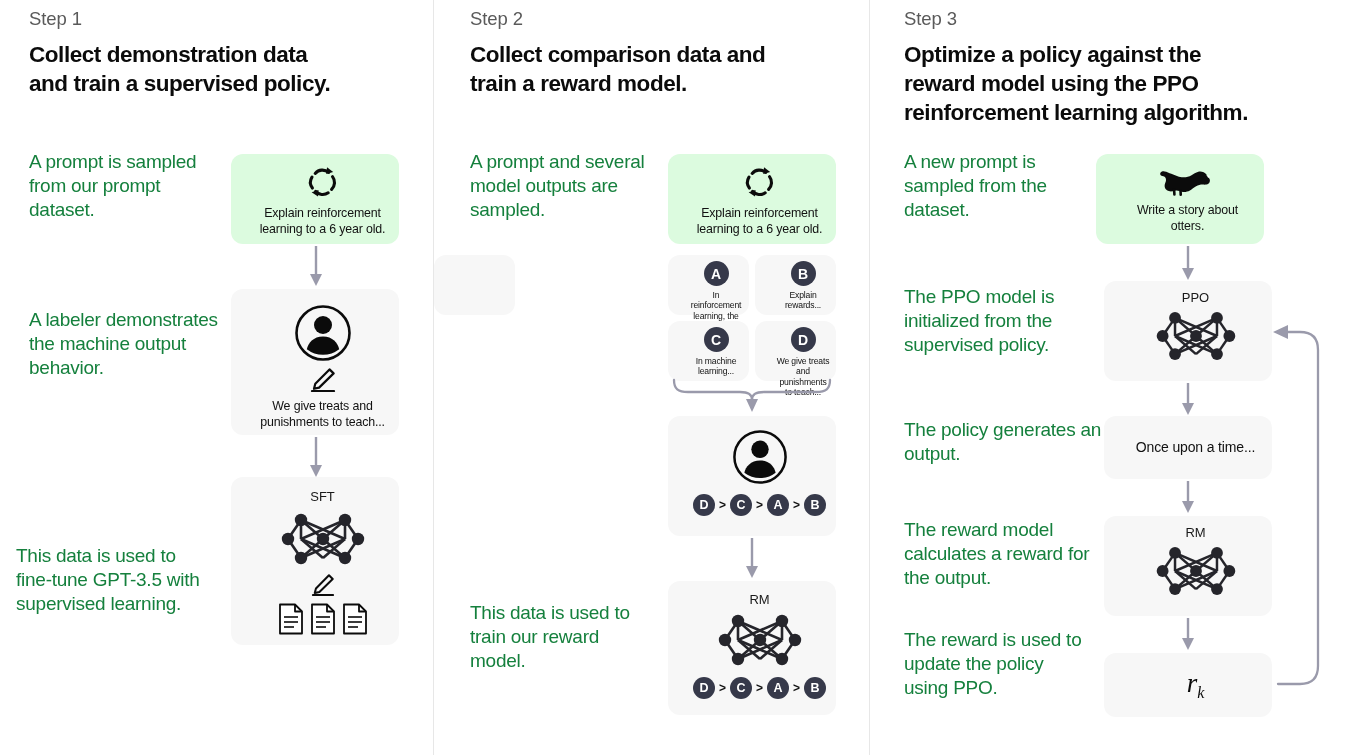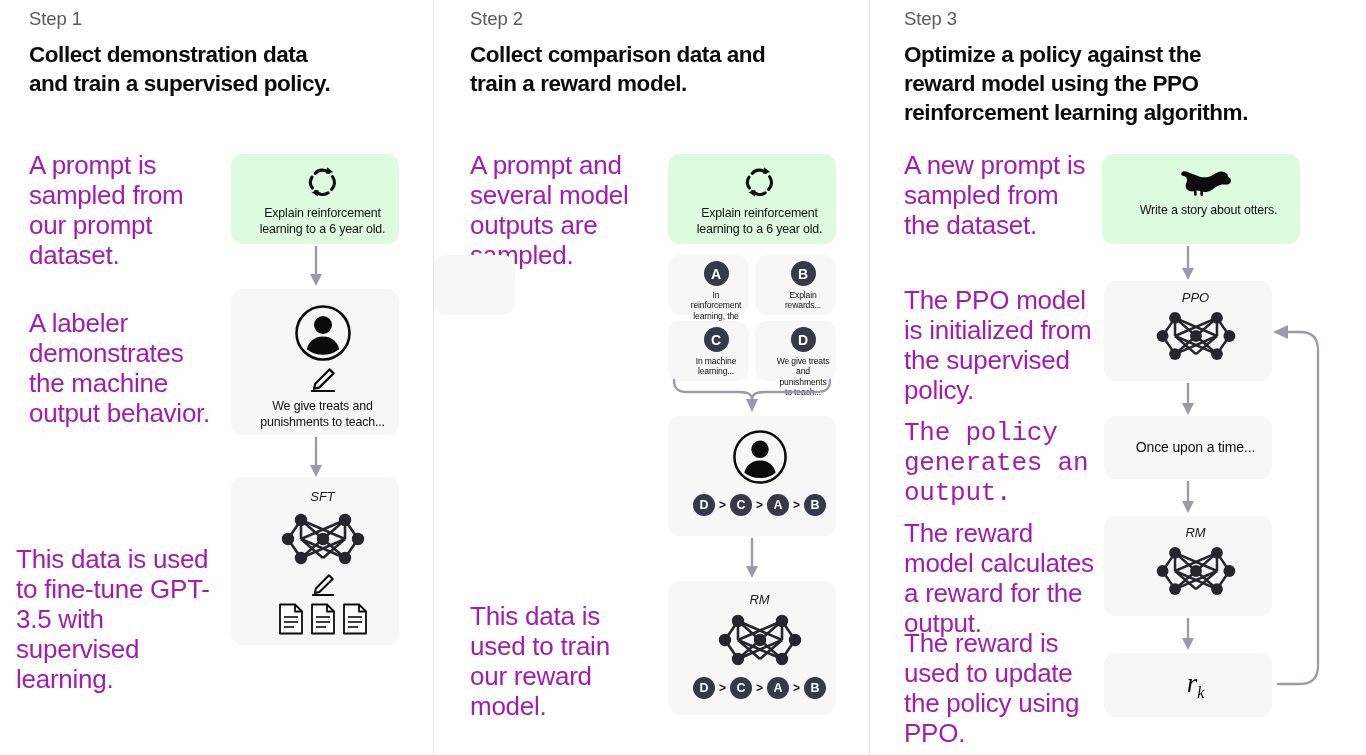--- a/index.html
+++ b/index.html
@@ -40,24 +40,24 @@
     margin-top: 8px;
     color: #0b0b0b;
   }
   .col-1 .step-title { max-width: 305px; }
   .col-2 .step-title { max-width: 310px; }
   .col-3 .step-title { max-width: 355px; }
 
   
   .tx {
     position: absolute;
-    font-size: 26px;
-    line-height: 30px;
+    font-size: 19px;
+    line-height: 24px;
     letter-spacing: -0.25px;
-    color: #a21caf;
+    color: #15803d;
   }
 
   
   .card {
     position: absolute;
     border-radius: 12px;
     background: #f7f7f7;
     padding-left: 15px;
   }
   .card.green { background: #dcfbdf; }
@@ -66,21 +66,20 @@
     line-height: 15.5px;
     text-align: center;
     color: #111;
     letter-spacing: -0.15px;
   }
   .card-title {
     font-size: 13px;
     text-align: center;
     color: #1a1a1a;
     letter-spacing: 0px;
-    font-style: italic;
   }
 
   
   .arrow { position: absolute; }
 
   
   .rank-row { display: flex; align-items: center; justify-content: center; gap: 4px; }
   .chip {
     width: 22px; height: 22px; border-radius: 50%;
     background: #36394a; color: #fff;
@@ -352,26 +351,26 @@
     </div>
   </div>
 
   <div class="col col-3">
     <div class="col-inner">
       <div class="step-label">Step 3</div>
       <div class="step-title">Optimize a policy against the reward model using the PPO reinforcement learning algorithm.</div>
 
       <div class="tx" style="top:150px; left:34px; width:190px;">A new prompt is sampled from the dataset.</div>
       <div class="tx" style="top:285px; left:34px; width:200px;">The PPO model is initialized from the supervised policy.</div>
-      <div class="tx" style="top:418px; left:34px; width:205px;font-family:Liberation Mono, monospace;">The policy generates an output.</div>
+      <div class="tx" style="top:418px; left:34px; width:205px;">The policy generates an output.</div>
       <div class="tx" style="top:518px; left:34px; width:195px;">The reward model calculates a reward for the output.</div>
       <div class="tx" style="top:628px; left:34px; width:185px;">The reward is used to update the policy using PPO.</div>
     </div>
 
-    <div class="card green" style="left:232px; top:154px; width:198px; height:90px;">
+    <div class="card green" style="left:226px; top:154px; width:168px; height:90px;">
       <div style="padding-top:14px;">
         <svg width="56" height="28" viewBox="0 0 56 28" style="margin:0 auto;">
           <path d="M46.5 6.4 c-2.0 -2.4 -5.2 -3.4 -8.2 -2.7 c-2.6 0.6 -4.6 2.3 -6.8 3.6
                    c-3.0 1.8 -6.5 2.3 -9.9 1.9 c-3.6 -0.4 -7.0 -1.9 -10.3 -3.4
                    c-2.2 -1.0 -4.4 -2.1 -6.8 -2.4 c-1.4 -0.2 -3.0 0.0 -3.9 1.1
                    c-0.6 0.8 -0.6 2.0 0.1 2.7 c0.9 0.9 2.4 0.7 3.5 1.3
                    c1.3 0.7 1.9 2.3 1.8 3.7 c-0.1 1.6 -1.0 3.0 -1.3 4.5
                    c-0.4 2.1 0.5 4.4 2.3 5.6 c1.6 1.1 3.7 1.3 5.6 1.0
                    c1.3 -0.2 2.6 -0.7 4.0 -0.7 c1.8 0.0 3.5 0.8 5.3 1.1
                    c2.7 0.5 5.6 0.0 8.0 -1.3 c2.2 -1.2 4.0 -3.0 6.2 -4.2

